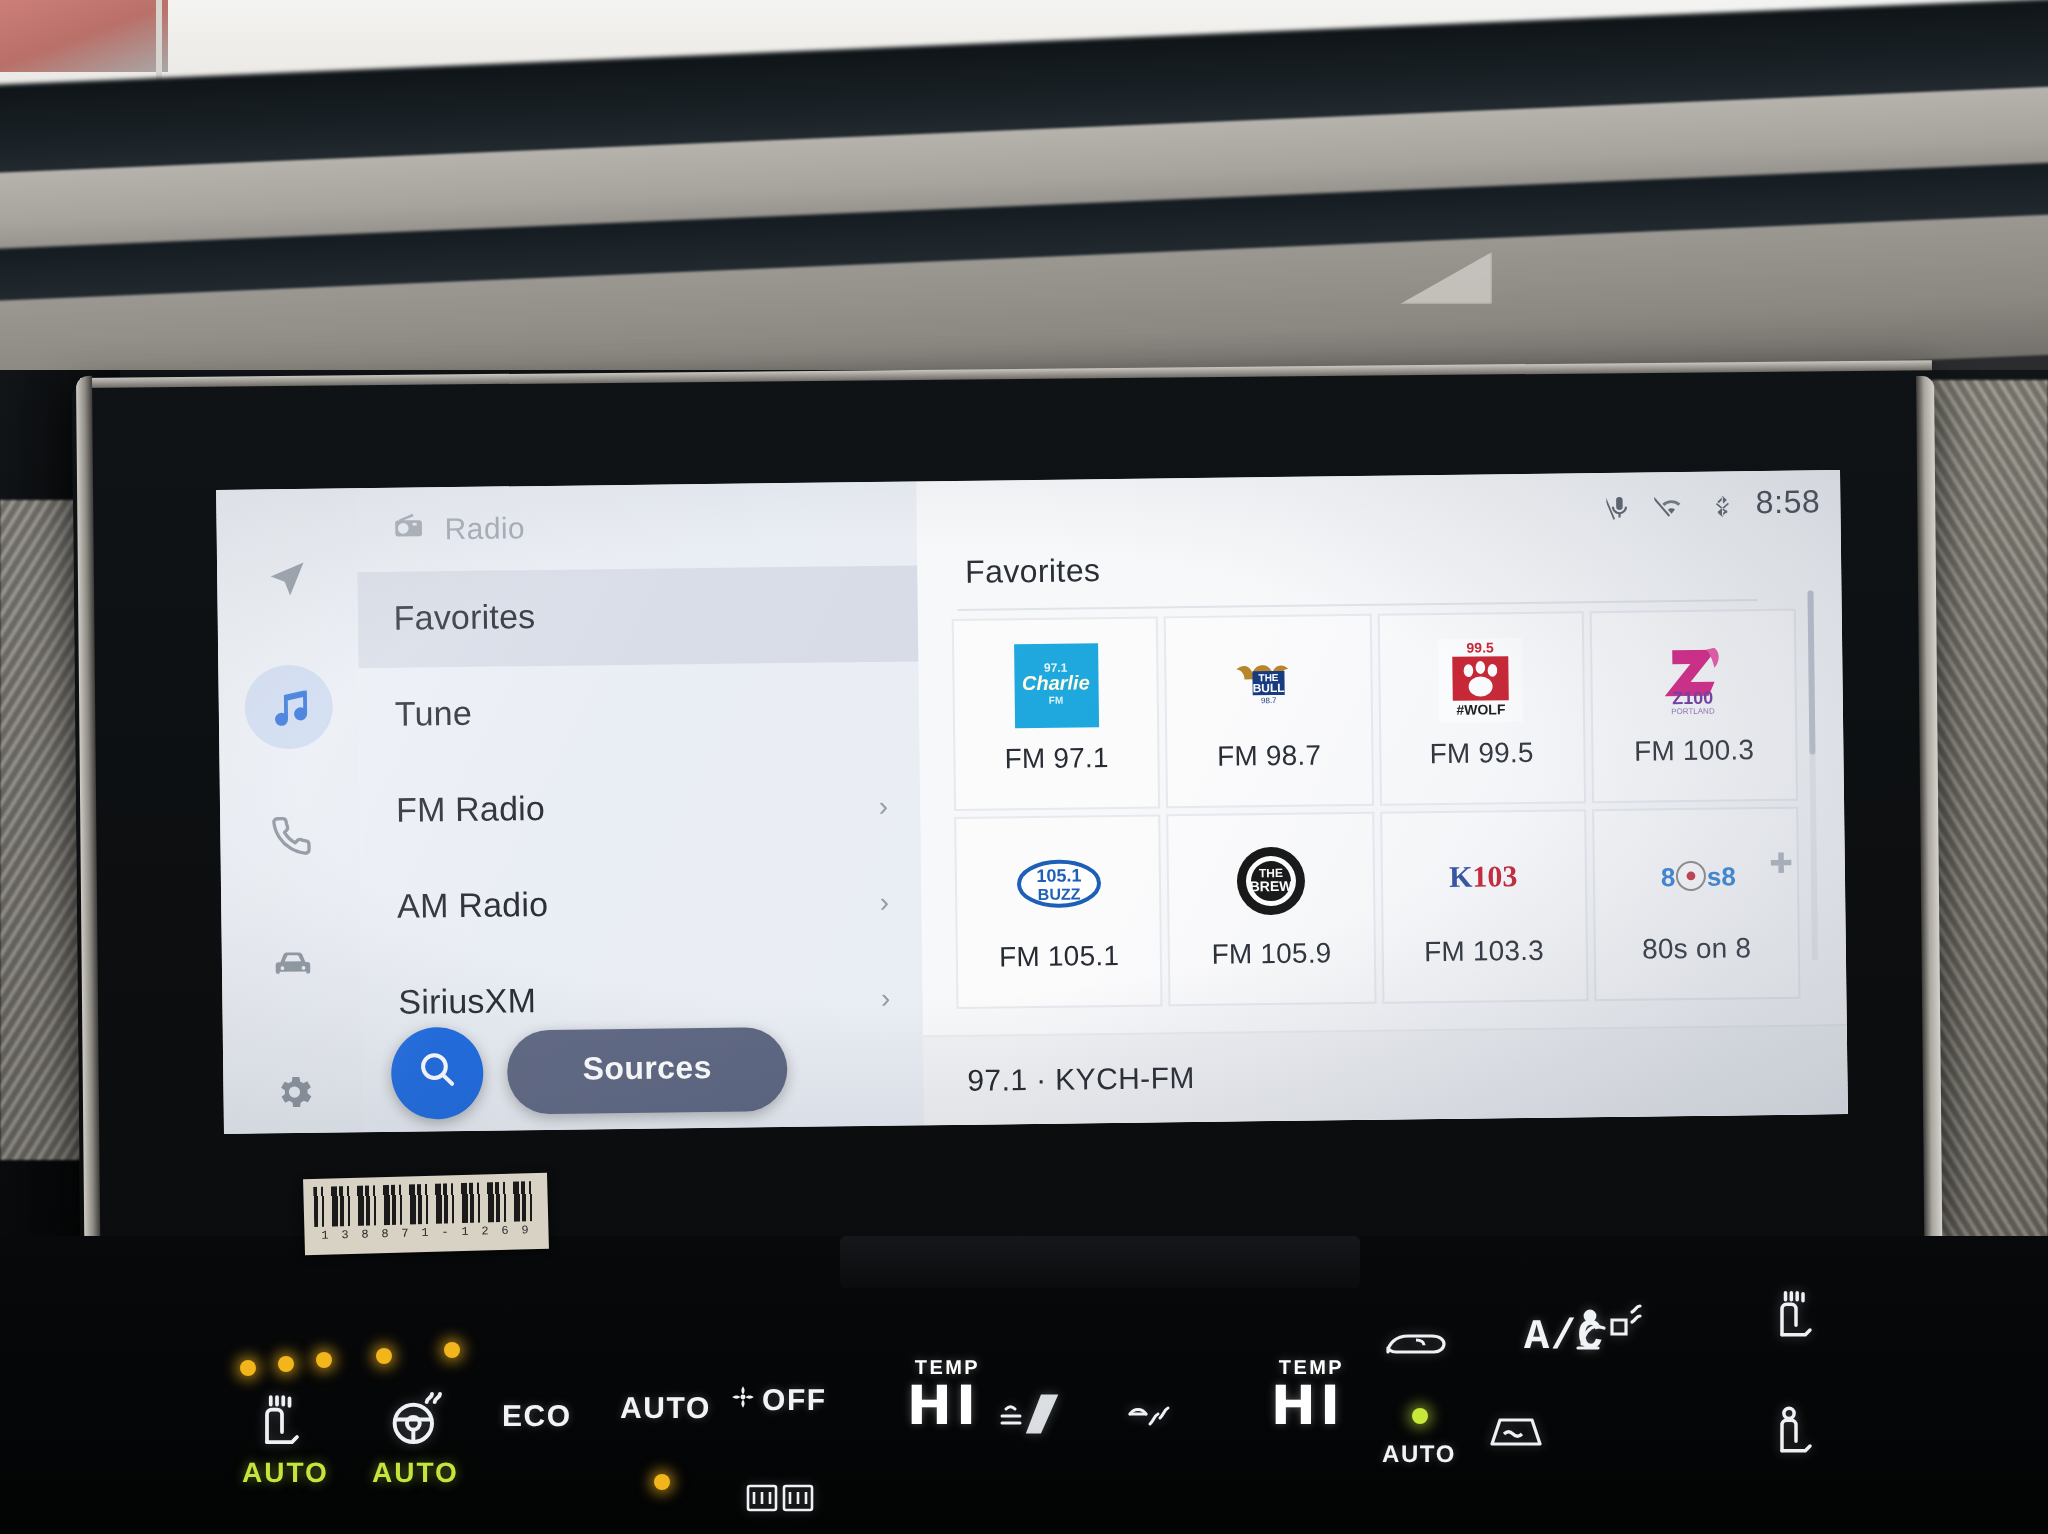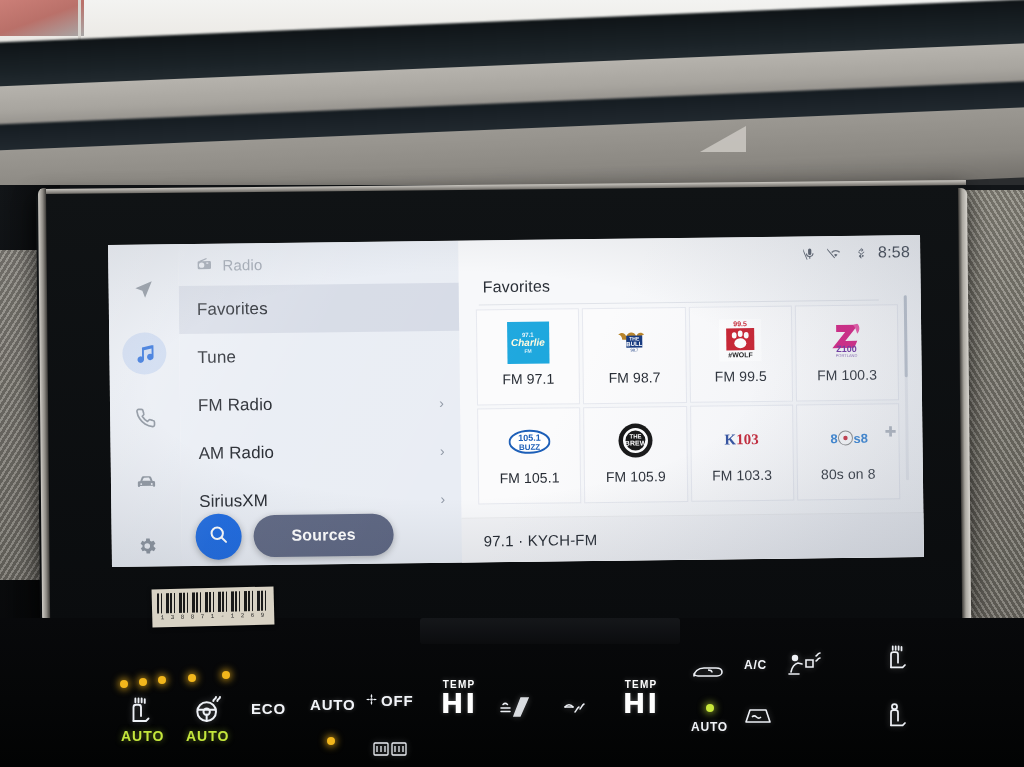--- a/index.html
+++ b/index.html
@@ -464,21 +464,21 @@
     position: absolute;
     color: #c4e63c;
     font-size: 14px;
     font-weight: bold;
     letter-spacing: 1px;
     text-shadow: 0 0 6px rgba(196,230,60,.5);
   }
   .temp-hi {
     position: absolute;
     color: #ffffff;
-    text-align: center;
+    text-align: right;
     line-height: 1;
     text-shadow: 0 0 5px rgba(255,255,255,.3);
   }
   .temp-hi .tlabel { font-size: 10px; letter-spacing: 1.2px; display:block; font-weight: bold;}
   .temp-hi .tval { font-size: 27px; font-weight: bold; letter-spacing: 2px; display:block; font-family: "DejaVu Sans", sans-serif;}
 
   .vol-strip {
     position: absolute;
     color: #eceff4;
     font-size: 14px;
@@ -877,21 +877,21 @@
         <path d="M4 16c0-4 4-8 10-8h12c4 0 6 2 6 4s-2 4-5 4H8c-3 0-4-2-4-2z"></path>
         <path d="M18 10c2.5 0 4 1.2 4 2.6"></path>
       </svg>
     </div>
 
     <div class="led green" style="left:706px; top:86px;"></div>
     <div class="climate-btn" style="left:691px; top:102px; font-size:12px;">
       <span>AUTO</span>
     </div>
 
-    <div class="climate-btn" style="left:744px; top:40px; font-size:12px;">
+    <div class="climate-btn" style="left:762px; top:40px; font-size:21px;font-family:Liberation Mono, monospace;">
       <span>A/C</span>
     </div>
 
     <div class="climate-icon" style="left:742px; top:84px;">
       <svg width="32" height="24" viewBox="0 0 32 24" fill="none" stroke="#eef1f6" stroke-width="1.6" stroke-linejoin="round">
         <path d="M4 20 L8 8 h16 l4 12 z"></path>
         <path d="M10 15c1.5-1.5 3-1.5 4.5 0s3 1.5 4.5 0"></path>
       </svg>
     </div>
 

